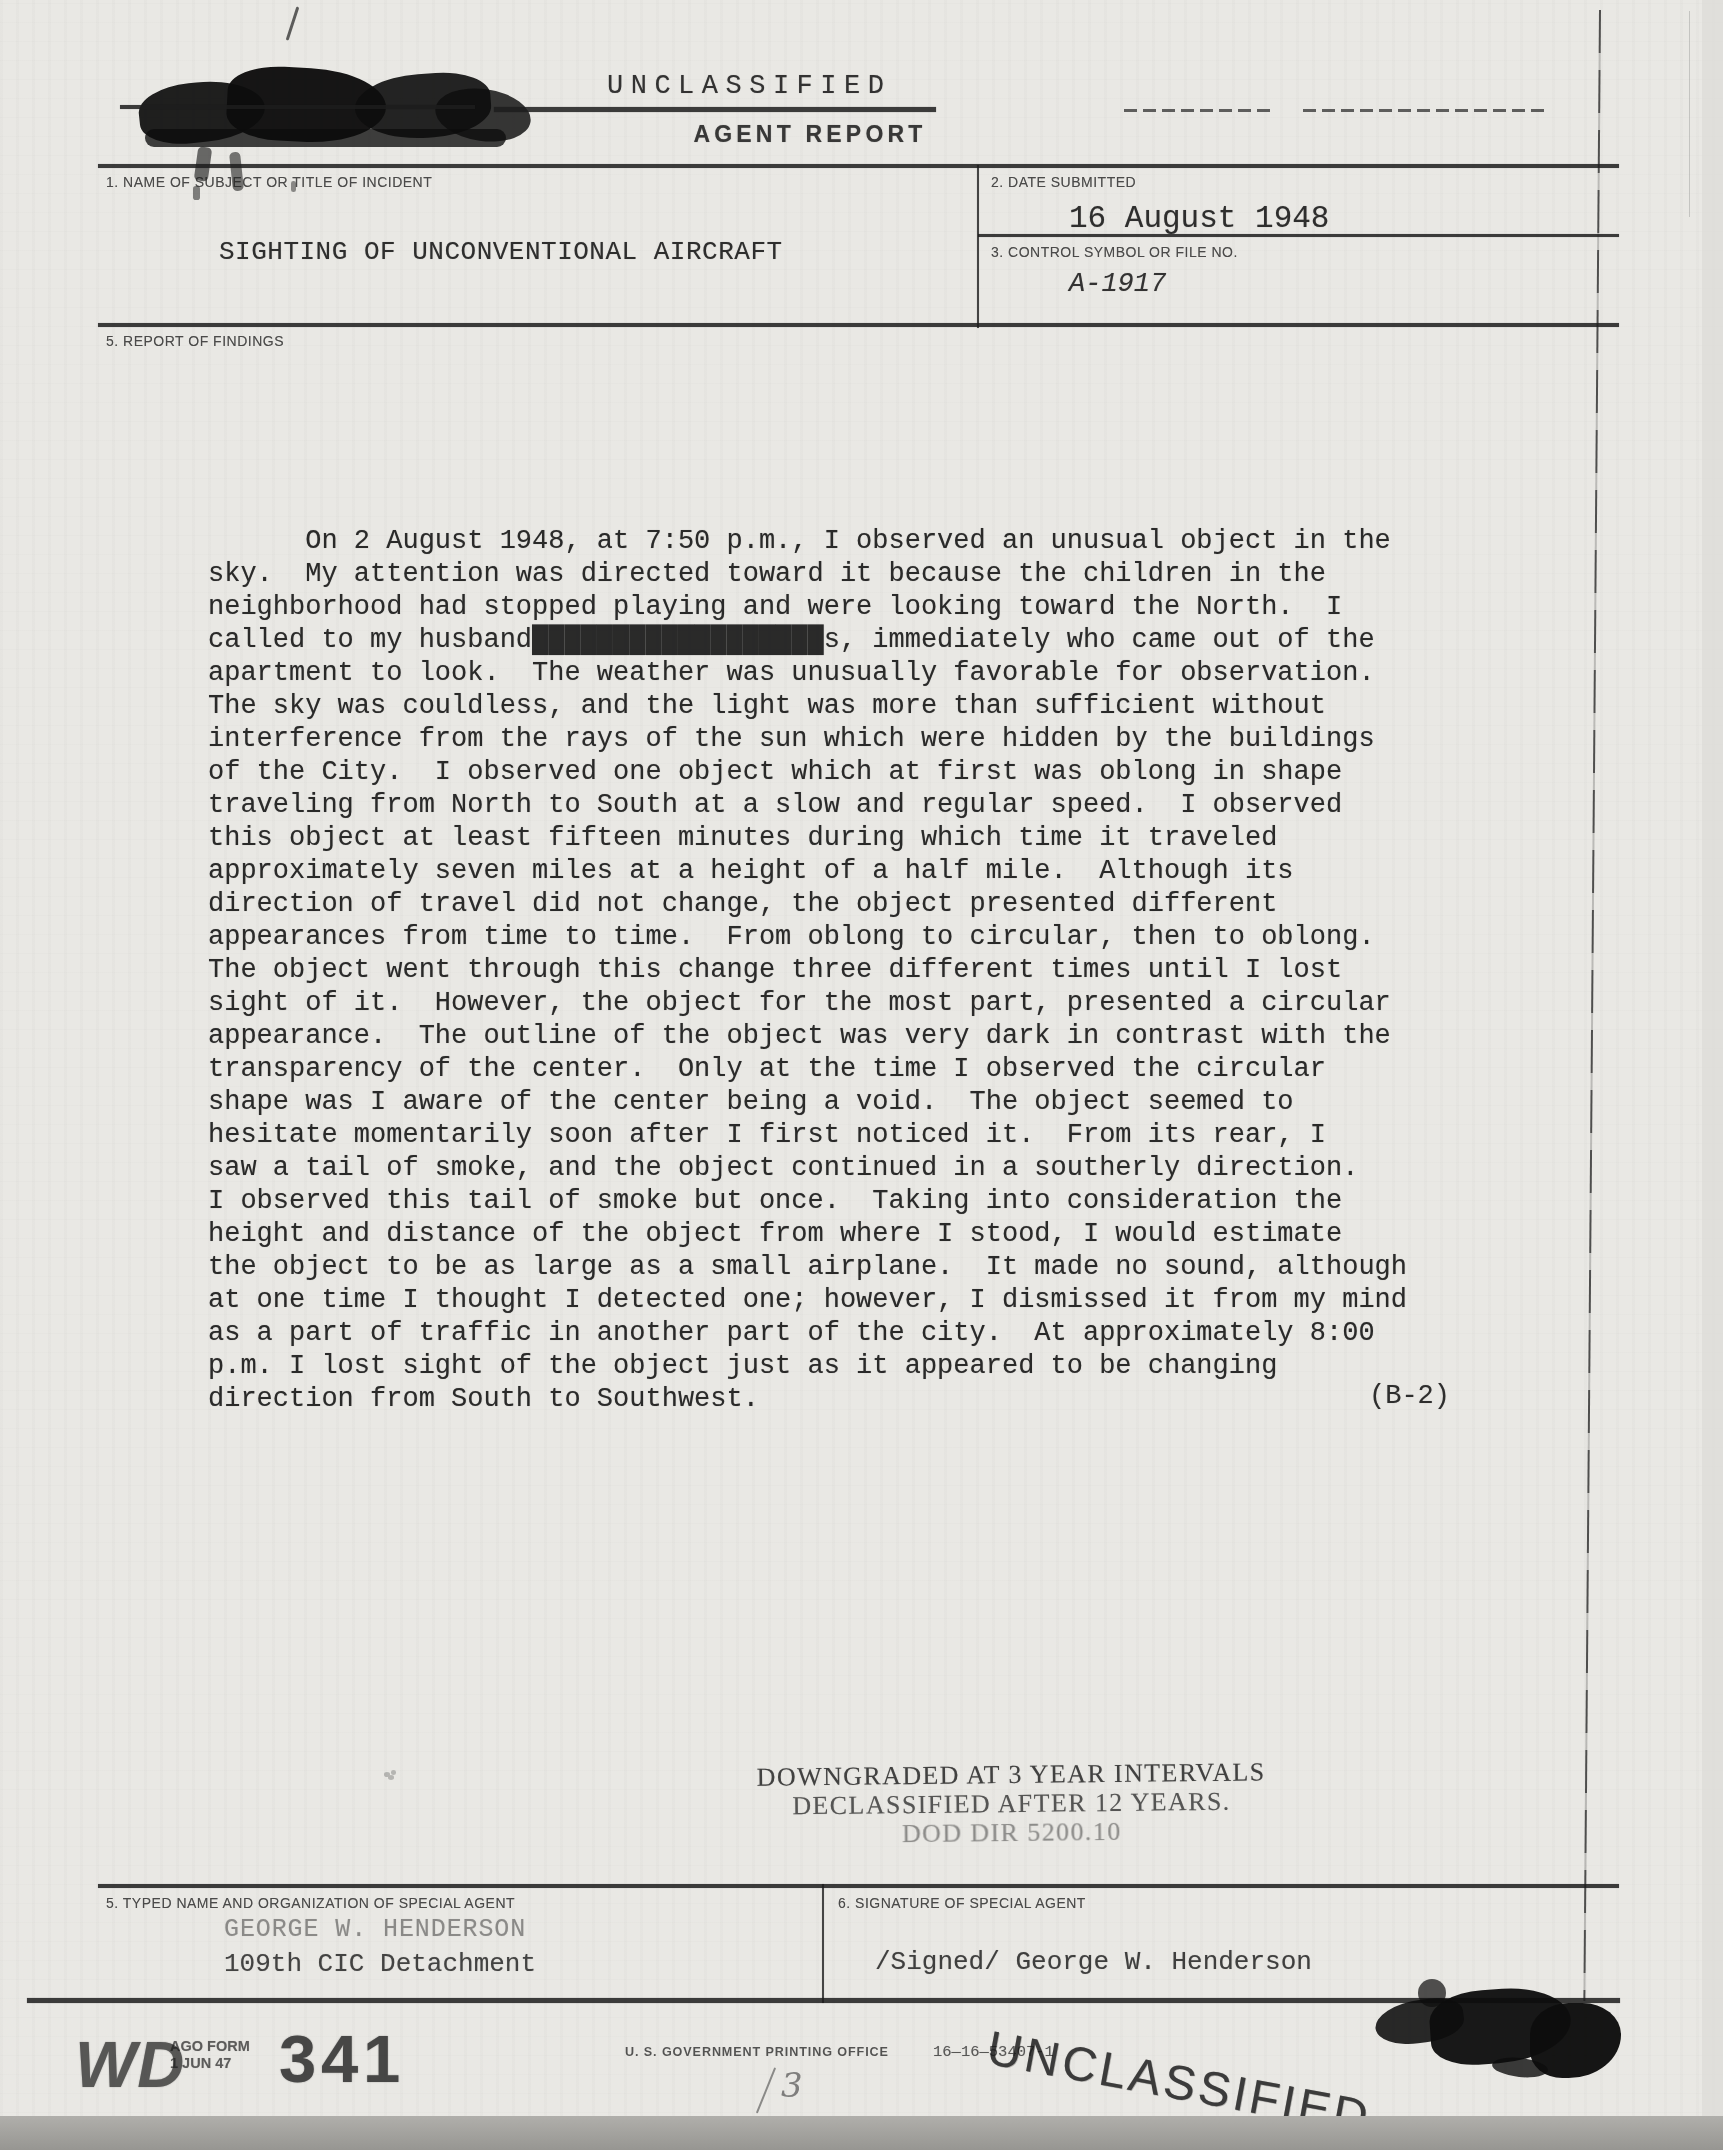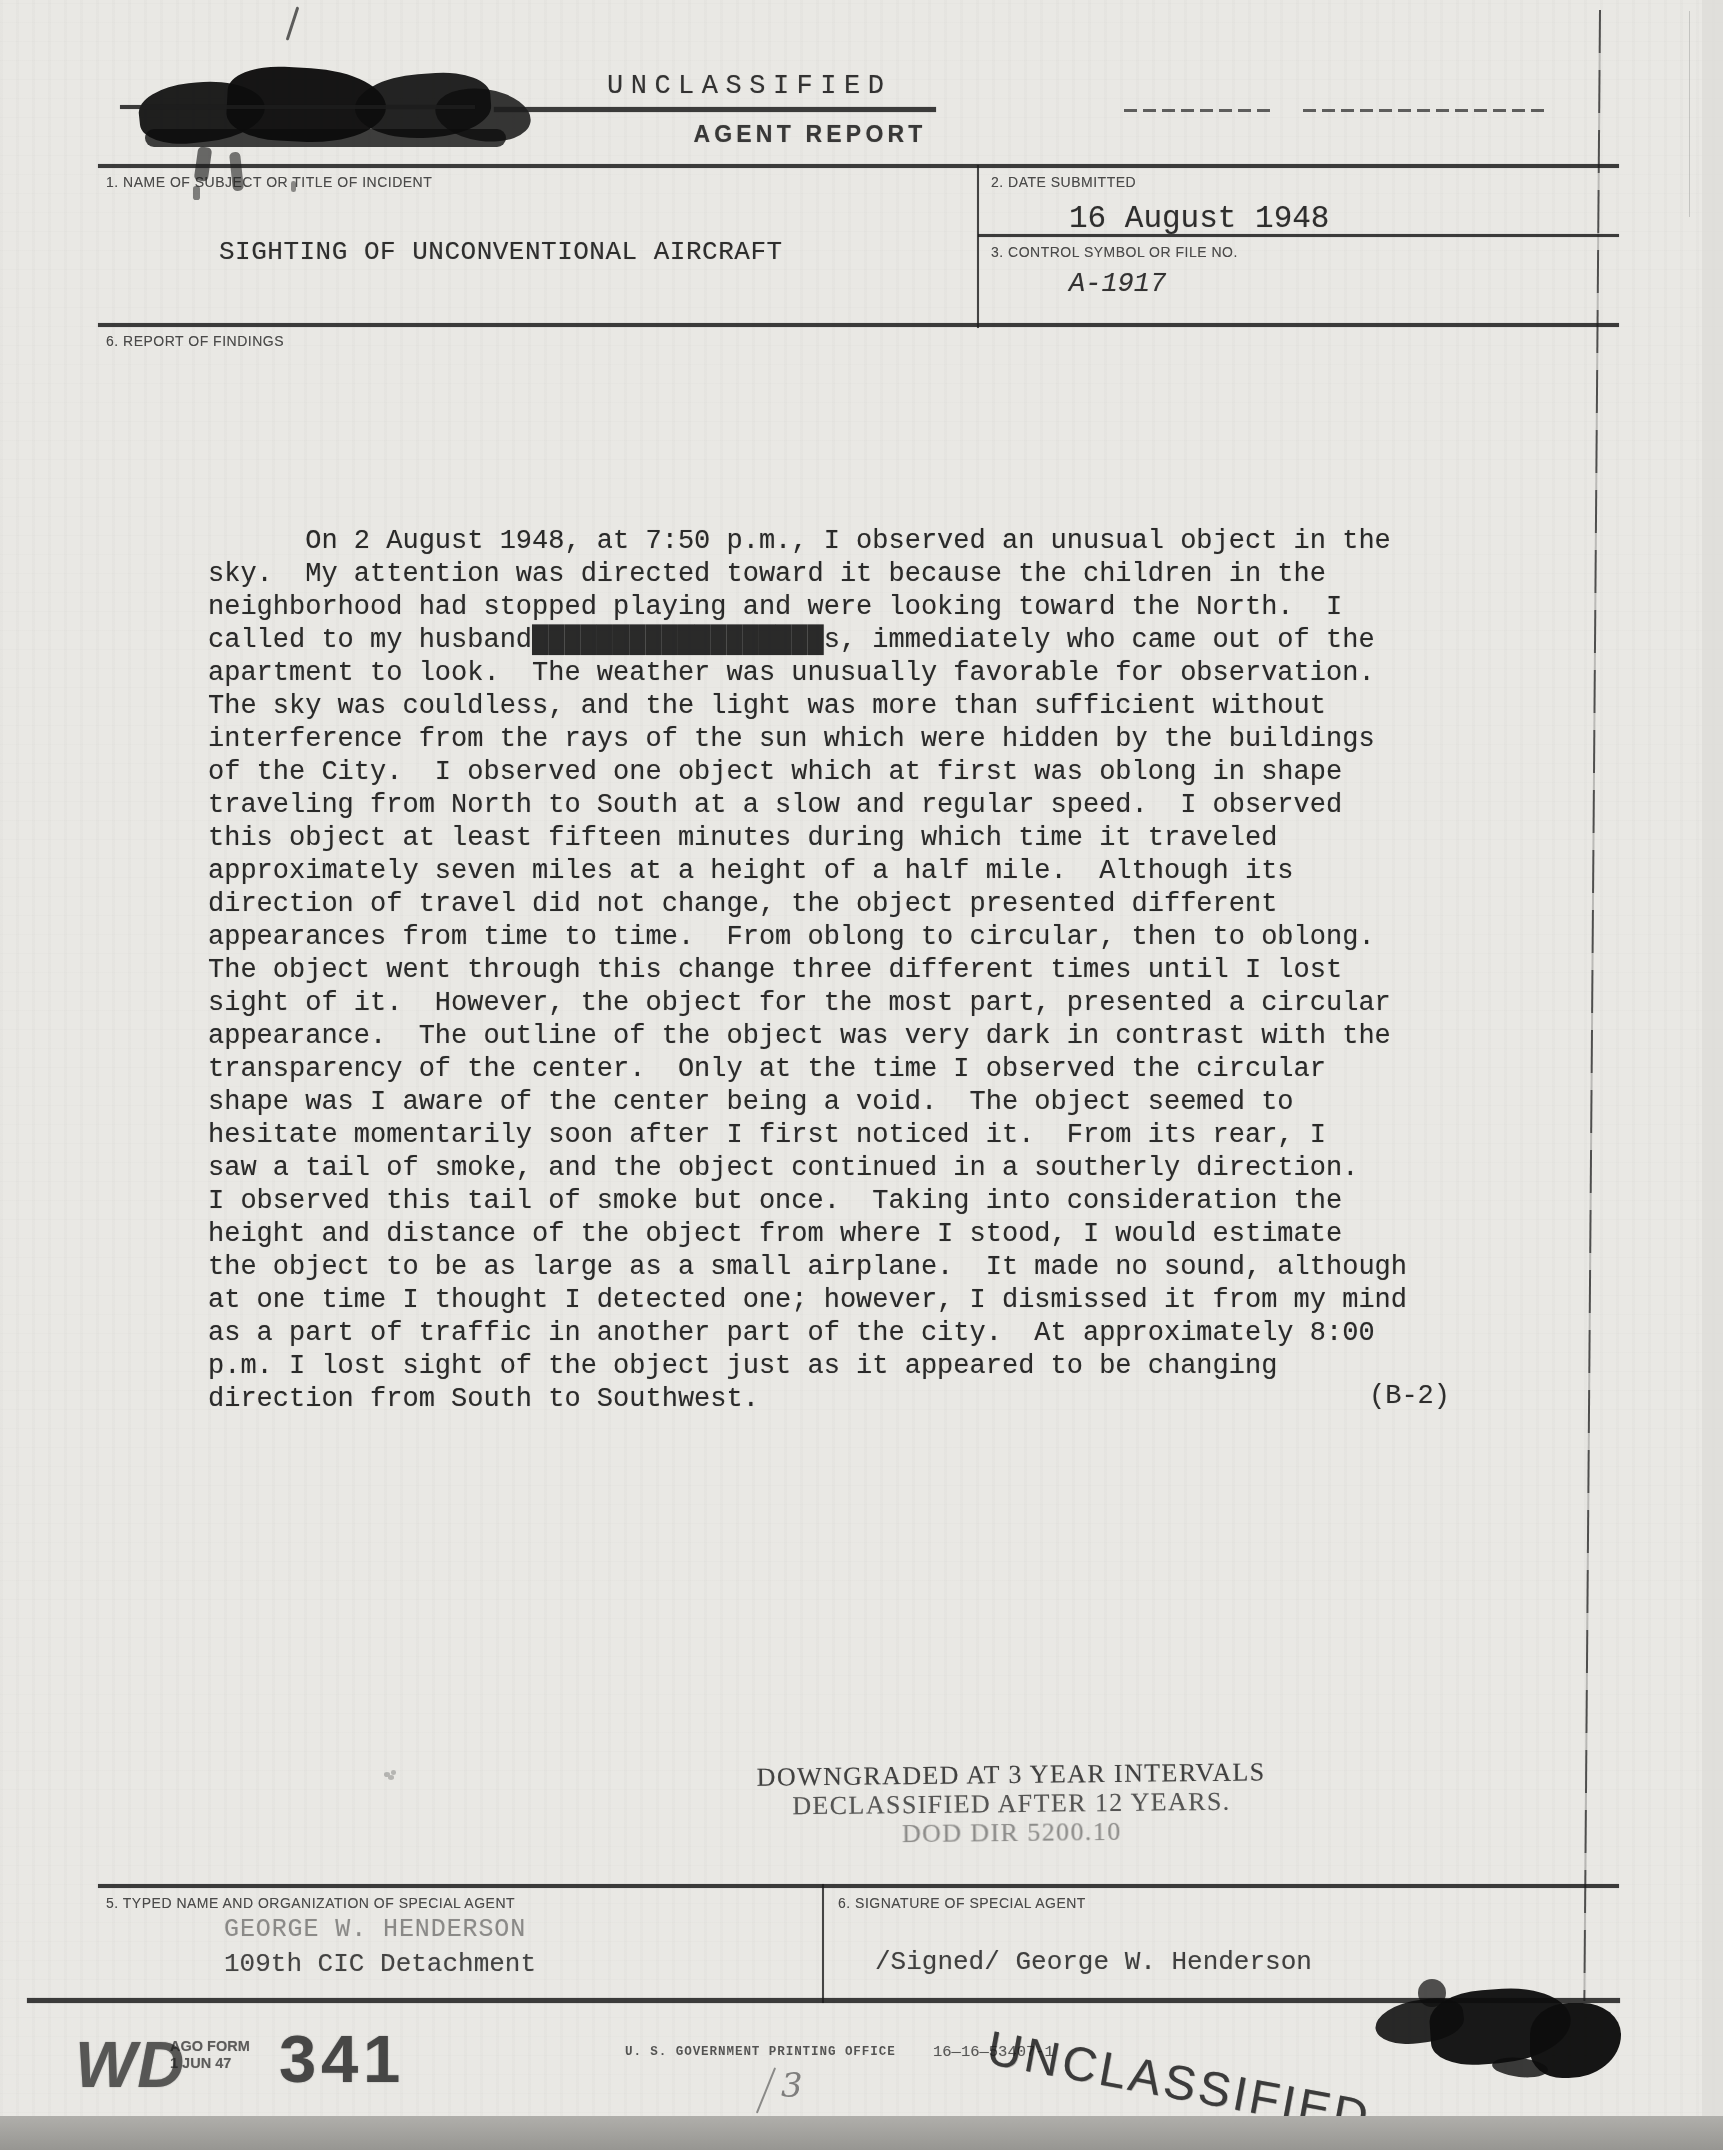--- a/index.html
+++ b/index.html
@@ -44,21 +44,21 @@
   #signature-value{left:875px;top:1947px;font-size:26px;opacity:.82;}
   #wd-mark{left:75px;top:2027px;font-family:"Liberation Sans",sans-serif;
       font-size:65px;font-weight:700;letter-spacing:0.9px;opacity:.7;
       text-shadow:0 0 1.4px rgba(0,0,0,.5);font-style:italic;}
   #ago-form{left:170px;top:2038px;font-family:"Liberation Sans",sans-serif;
       font-size:14.5px;font-weight:700;line-height:17px;opacity:.68;white-space:pre-line;
       text-shadow:0 0 0.9px rgba(0,0,0,.4);}
   #form-number{left:279px;top:2020px;font-family:"Liberation Sans",sans-serif;
       font-size:67px;font-weight:700;letter-spacing:4.7px;opacity:.78;
       text-shadow:0 0 1.4px rgba(0,0,0,.5);}
-  #gpo-line{left:625px;top:2045px;font-family:Liberation Mono, monospace;
+  #gpo-line{left:625px;top:2045px;font-family:Liberation Sans, sans-serif;
       font-size:12.6px;font-weight:700;letter-spacing:0.9px;opacity:.72;}
   #print-code{left:933px;top:2043px;font-size:15.5px;opacity:.7;}
   #bottom-unclassified{left:993px;top:2020px;font-family:"Liberation Sans",sans-serif;
       font-size:48px;letter-spacing:3.3px;color:#161616;opacity:.82;
       transform:rotate(10.5deg);transform-origin:left top;
       text-shadow:0.9px 0.5px 0 rgba(0,0,0,.25), 0 0 0.9px rgba(0,0,0,.35);}
   #handwritten-3{left:781px;top:2065px;font-family:"DejaVu Serif",serif;
       font-style:italic;font-size:34px;color:#474747;opacity:.65;}
   .blob{position:absolute;background:#0d0d0d;}
   .smudge{position:absolute;background:#111;}
@@ -103,21 +103,21 @@
   <div class="abs typed" id="date-value">16 August 1948</div>
 
   <div class="abs rule" style="left:978px;top:234px;width:641px;height:2.8px;"></div>
 
   <div class="abs label" style="left:991px;top:244px;">3. CONTROL SYMBOL OR FILE NO.</div>
   <div class="abs typed" id="control-value">A-1917</div>
 
   <div class="abs vrule" style="left:977px;top:165px;width:2.3px;height:163px;"></div>
 
   <div class="abs rule" style="left:98px;top:323px;width:1521px;height:4.2px;"></div>
-  <div class="abs label" style="left:106px;top:333px;">6. REPORT OF FINDINGS</div>
+  <div class="abs label" style="left:106px;top:333px;">5. REPORT OF FINDINGS</div>
 
   <div class="abs typed" id="body-lines"><div class="body-line">      On 2 August 1948, at 7:50 p.m., I observed an unusual object in the</div><div class="body-line">sky.  My attention was directed toward it because the children in the</div><div class="body-line">neighborhood had stopped playing and were looking toward the North.  I</div><div class="body-line">called to my husband██████████████████s, immediately who came out of the</div><div class="body-line">apartment to look.  The weather was unusually favorable for observation.</div><div class="body-line">The sky was couldless, and the light was more than sufficient without</div><div class="body-line">interference from the rays of the sun which were hidden by the buildings</div><div class="body-line">of the City.  I observed one object which at first was oblong in shape</div><div class="body-line">traveling from North to South at a slow and regular speed.  I observed</div><div class="body-line">this object at least fifteen minutes during which time it traveled</div><div class="body-line">approximately seven miles at a height of a half mile.  Although its</div><div class="body-line">direction of travel did not change, the object presented different</div><div class="body-line">appearances from time to time.  From oblong to circular, then to oblong.</div><div class="body-line">The object went through this change three different times until I lost</div><div class="body-line">sight of it.  However, the object for the most part, presented a circular</div><div class="body-line">appearance.  The outline of the object was very dark in contrast with the</div><div class="body-line">transparency of the center.  Only at the time I observed the circular</div><div class="body-line">shape was I aware of the center being a void.  The object seemed to</div><div class="body-line">hesitate momentarily soon after I first noticed it.  From its rear, I</div><div class="body-line">saw a tail of smoke, and the object continued in a southerly direction.</div><div class="body-line">I observed this tail of smoke but once.  Taking into consideration the</div><div class="body-line">height and distance of the object from where I stood, I would estimate</div><div class="body-line">the object to be as large as a small airplane.  It made no sound, although</div><div class="body-line">at one time I thought I detected one; however, I dismissed it from my mind</div><div class="body-line">as a part of traffic in another part of the city.  At approximately 8:00</div><div class="body-line">p.m. I lost sight of the object just as it appeared to be changing</div><div class="body-line">direction from South to Southwest.</div></div>
   <div class="abs typed" id="page-ref">(B-2)</div>
 
   <div class="abs" id="asterisk-mark">
     <i style="left:0.9px;top:2.8px;width:6.6px;height:5.2px;"></i>
     <i style="left:7.5px;top:0.9px;width:5.6px;height:4.7px;"></i>
     <i style="left:4.7px;top:6px;width:6px;height:4.7px;"></i>
   </div>
 

